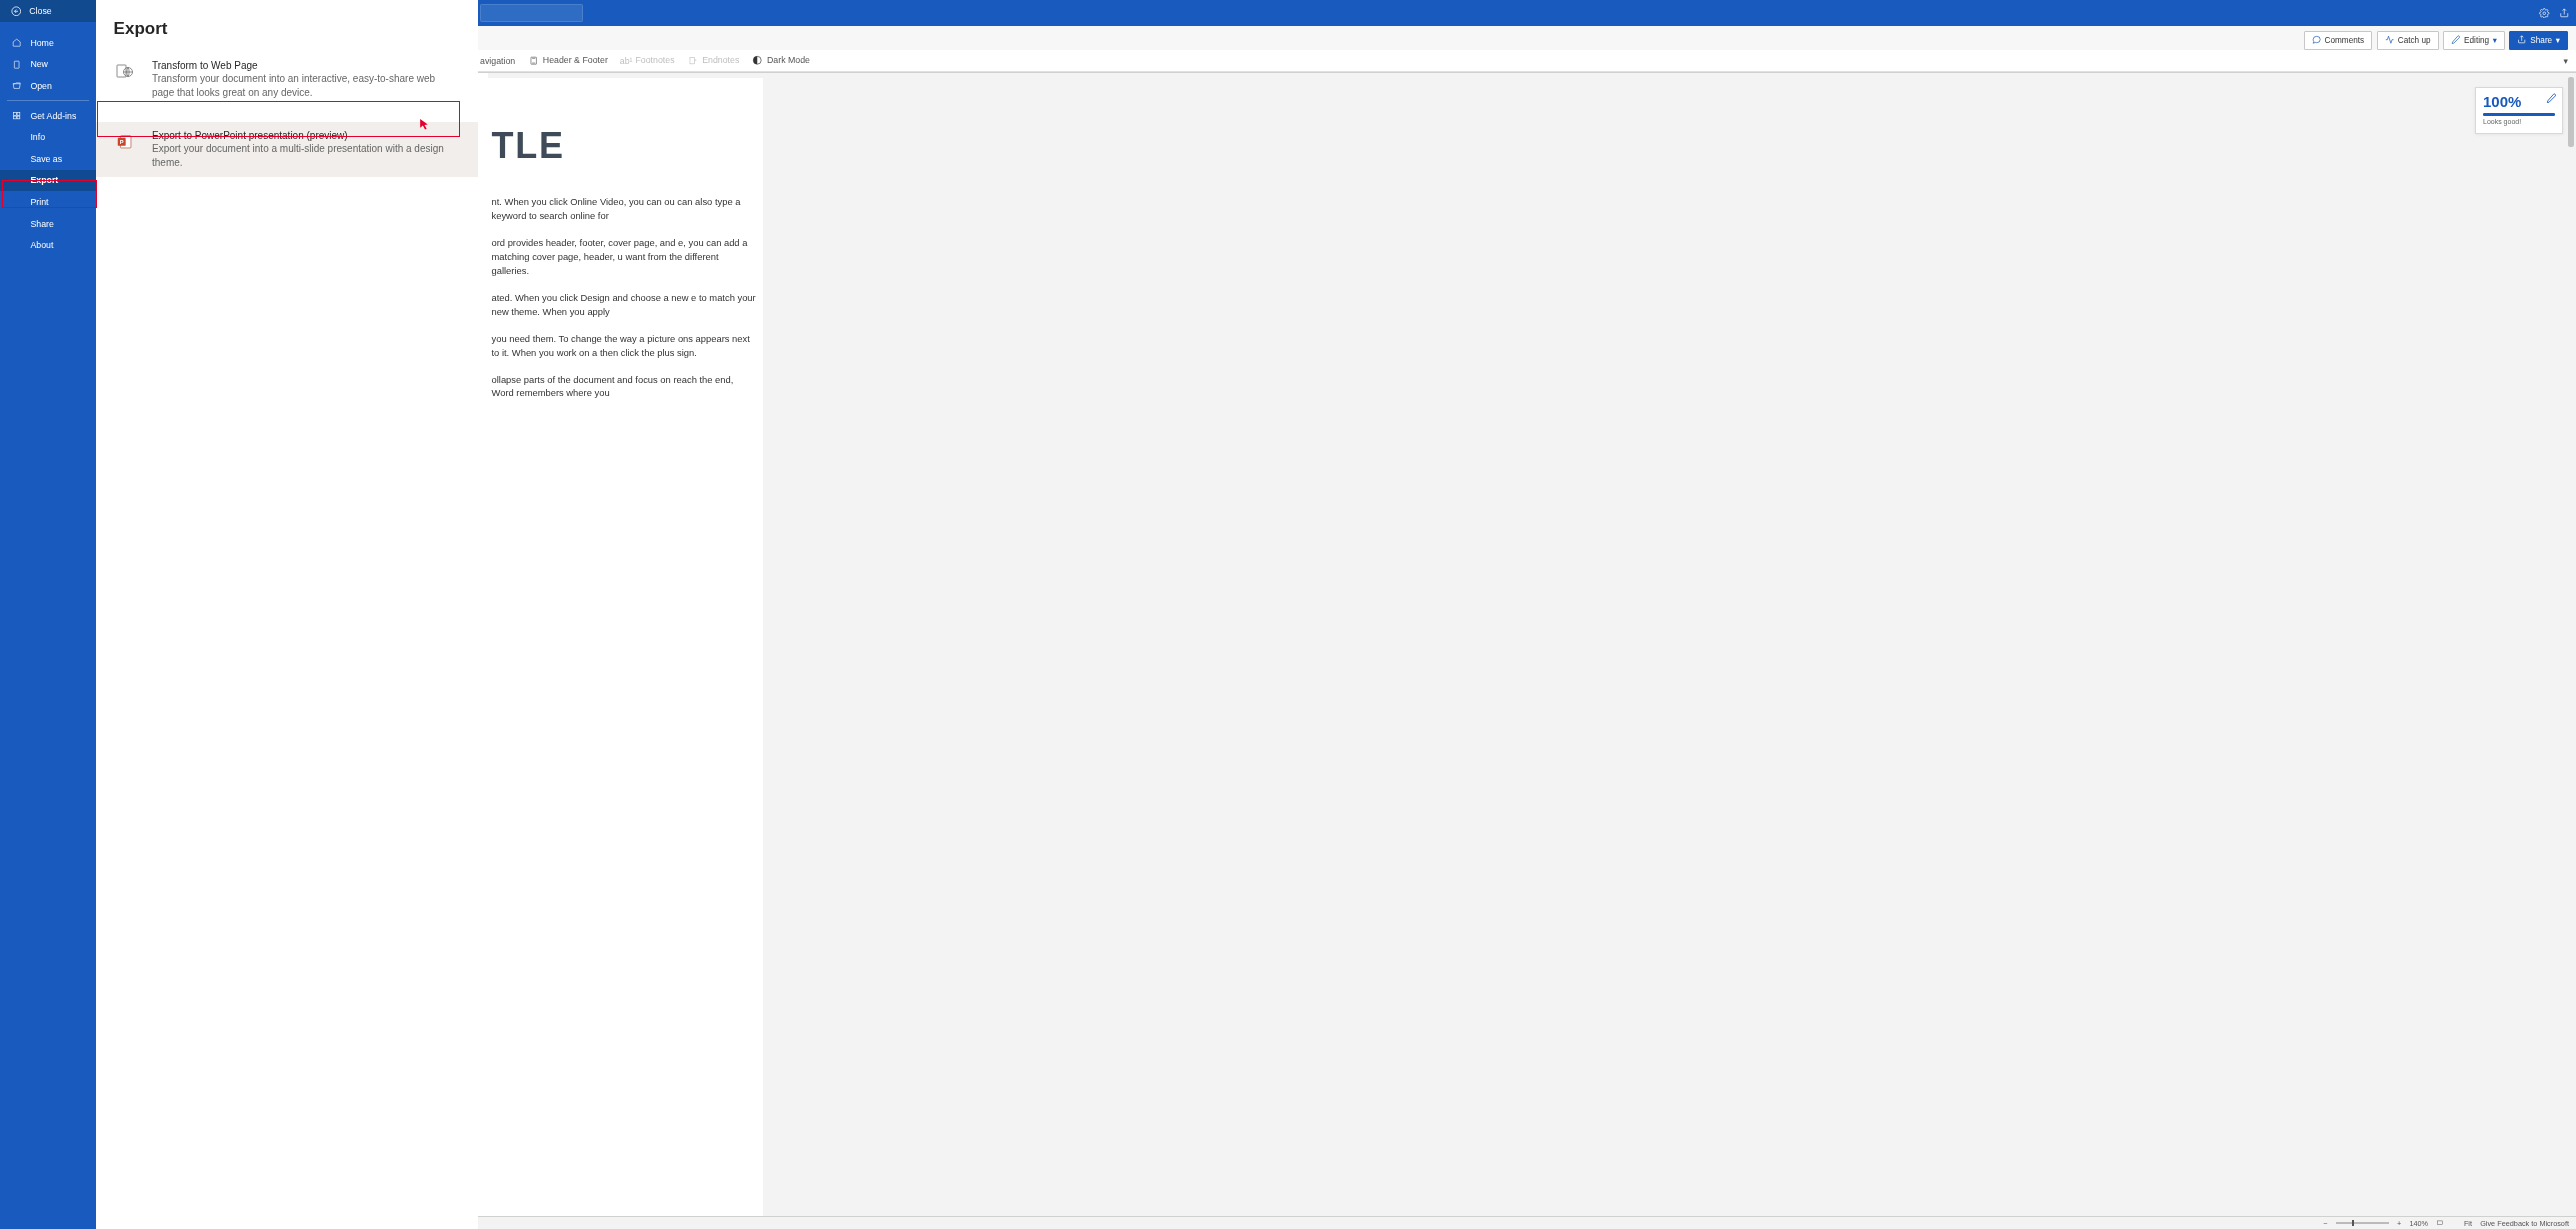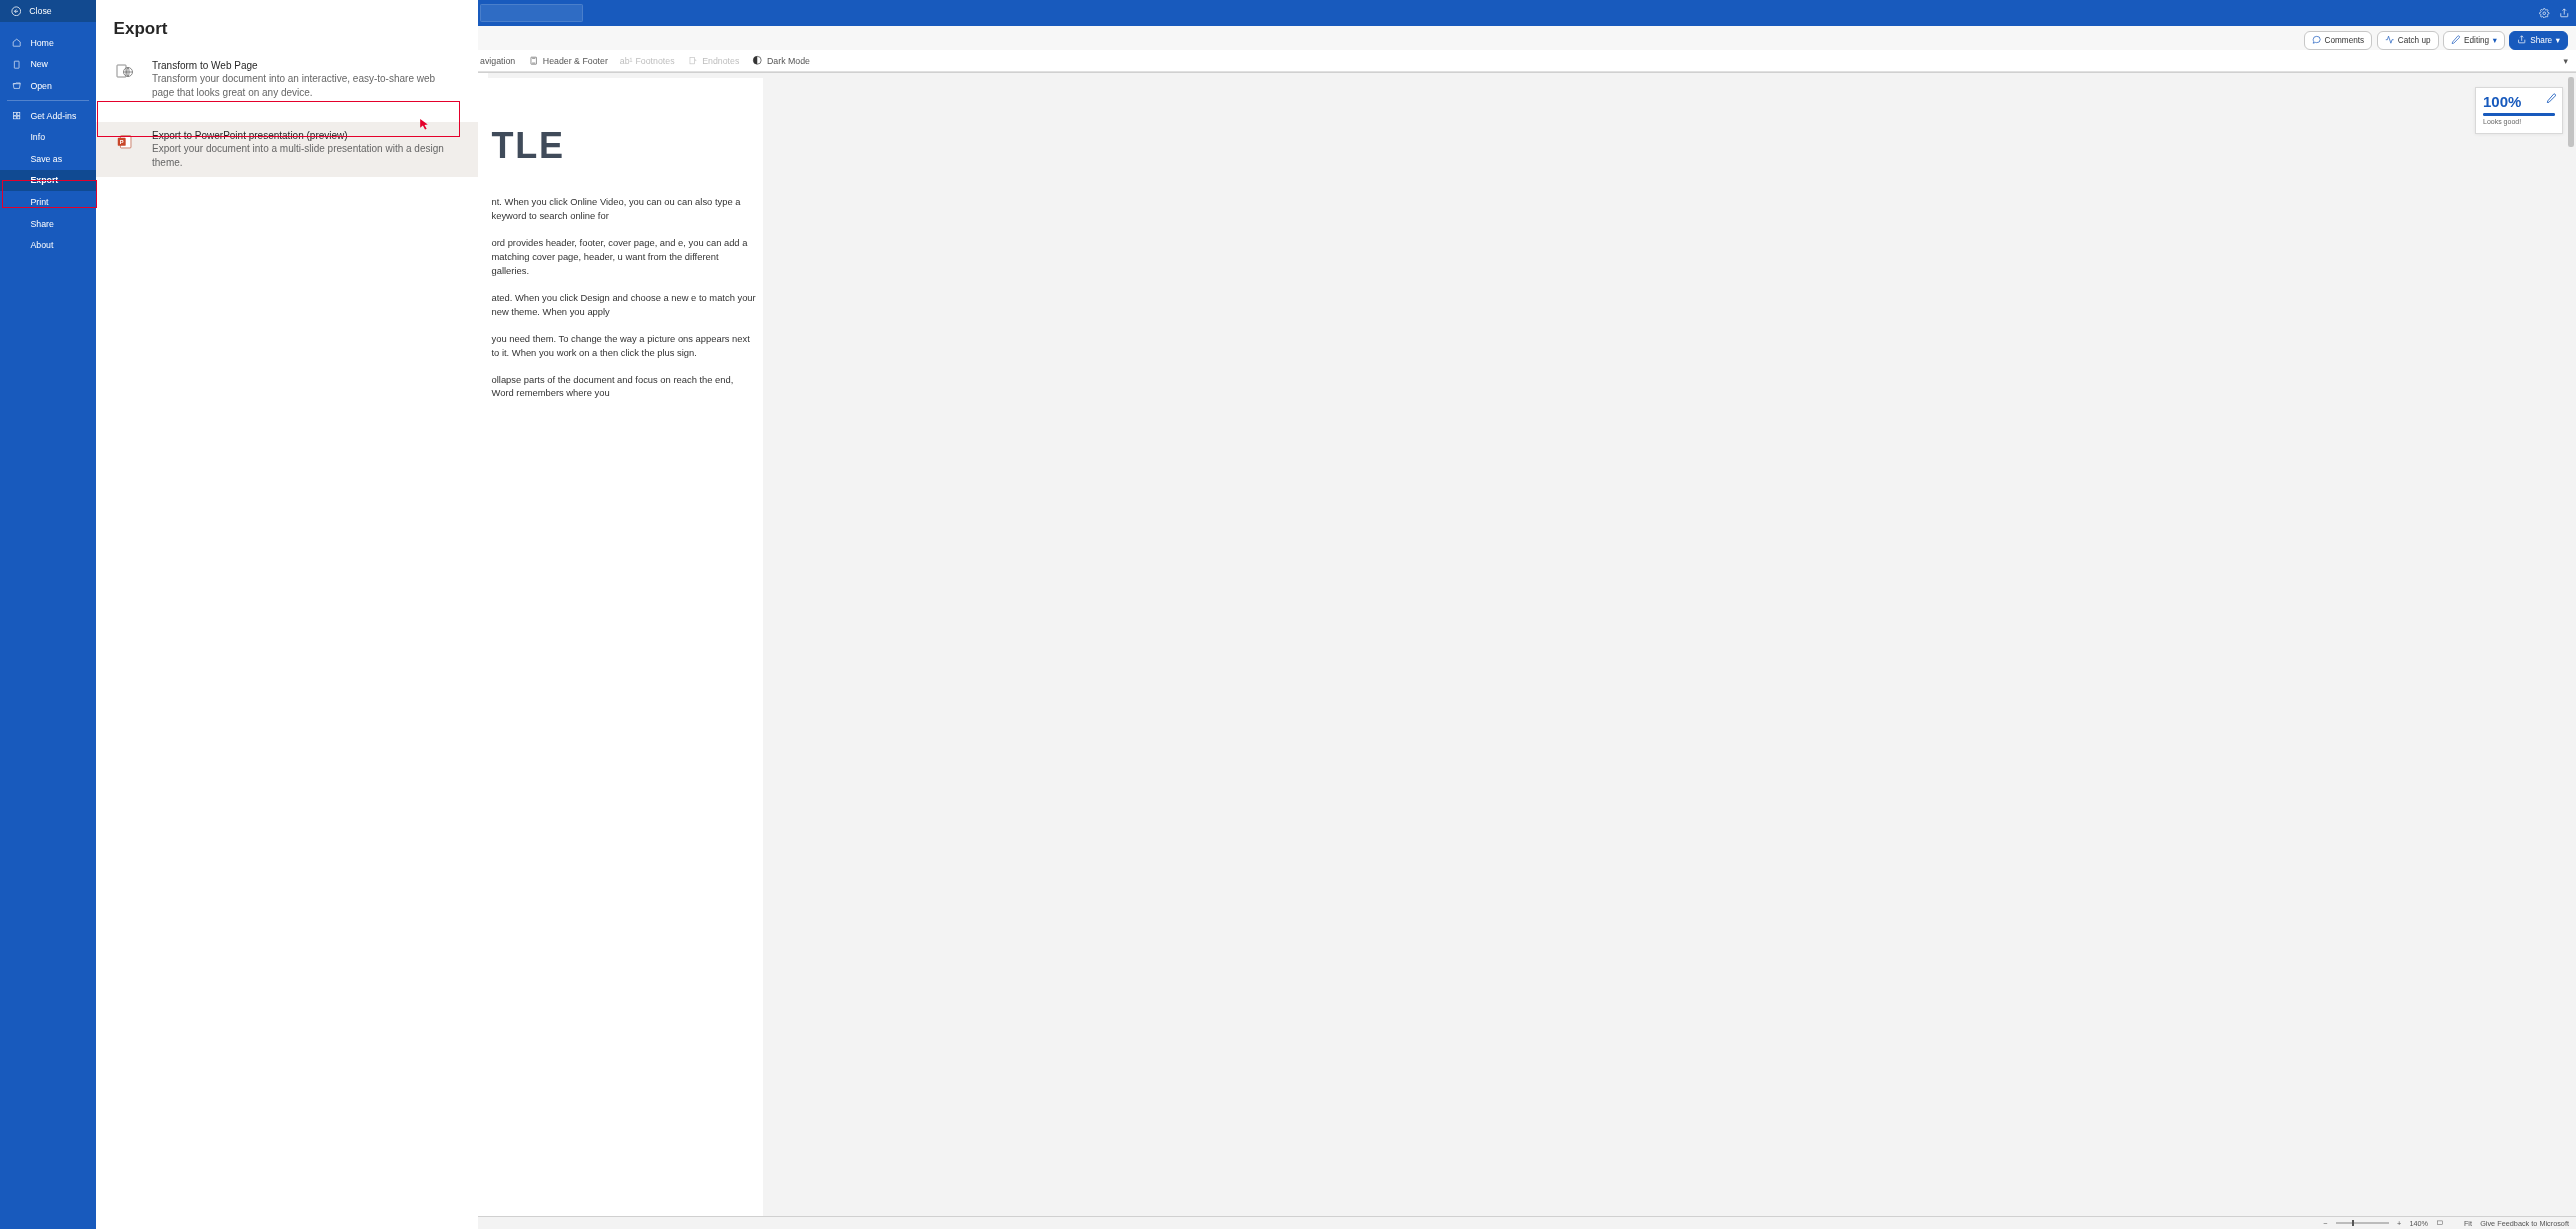--- a/index.html
+++ b/index.html
@@ -19,32 +19,32 @@
   .titlebar .tb-icon { color: #fff; width: 11.7px; height: 11.7px; display: inline-flex; align-items:center; justify-content:center; }
 
   .ribbon {
     position: absolute; top: 26px; left: 0; right: 0; height: 47px;
     background: #F7F7F7; border-bottom: 0.6px solid #D0D0D0;
     display: flex; align-items: flex-start; justify-content: flex-end;
     padding: 4.7px 8.2px 0 0; gap: 4.7px;
   }
   .ribbon .ribbon-btn {
     height: 19px; padding: 0 7px; display: flex; align-items: center; gap: 3.5px;
-    border: 0.6px solid #C7C7C7; background: #fff; border-radius: 6px; font-size: 8.2px; color: #333;
+    border: 0.6px solid #C7C7C7; background: #fff; border-radius: 1px; font-size: 8.2px; color: #333;
   }
   .ribbon .ribbon-btn.primary { background: #185ABD; color: #fff; border-color: #185ABD; }
   .ribbon .ribbon-icon { width: 9.4px; height: 9.4px; display: inline-flex; align-items:center; justify-content:center; }
 
   .lower-ribbon {
     position: absolute; top: 50px; left: 0; right: 0; height: 22px;
     background: #fff; border-bottom: 0.6px solid #E0E0E0;
     display: flex; align-items: center; padding-left: 480px; padding-right: 8.2px;
     gap: 13px; font-size: 8.8px; color: #555;
   }
-  .lower-ribbon .lr-item { display: flex; align-items: center; gap: 4.1px; }
+  .lower-ribbon .lr-item { display: flex; gap: 4.1px; }
   .lower-ribbon .lr-item.disabled { color: #BEBEBE; }
   .lower-ribbon .lr-icon { width: 10.5px; height: 10.5px; display:inline-flex; align-items:center; justify-content:center;}
   .lower-ribbon .expand { margin-left: auto; }
 
   
   .backstage-nav {
     position: absolute; top: 0; bottom: 0; left: 0; width: 96px;
     background: #185ABD; color: #fff; z-index: 10;
     display: flex; flex-direction: column; padding-top: 0;
   }

